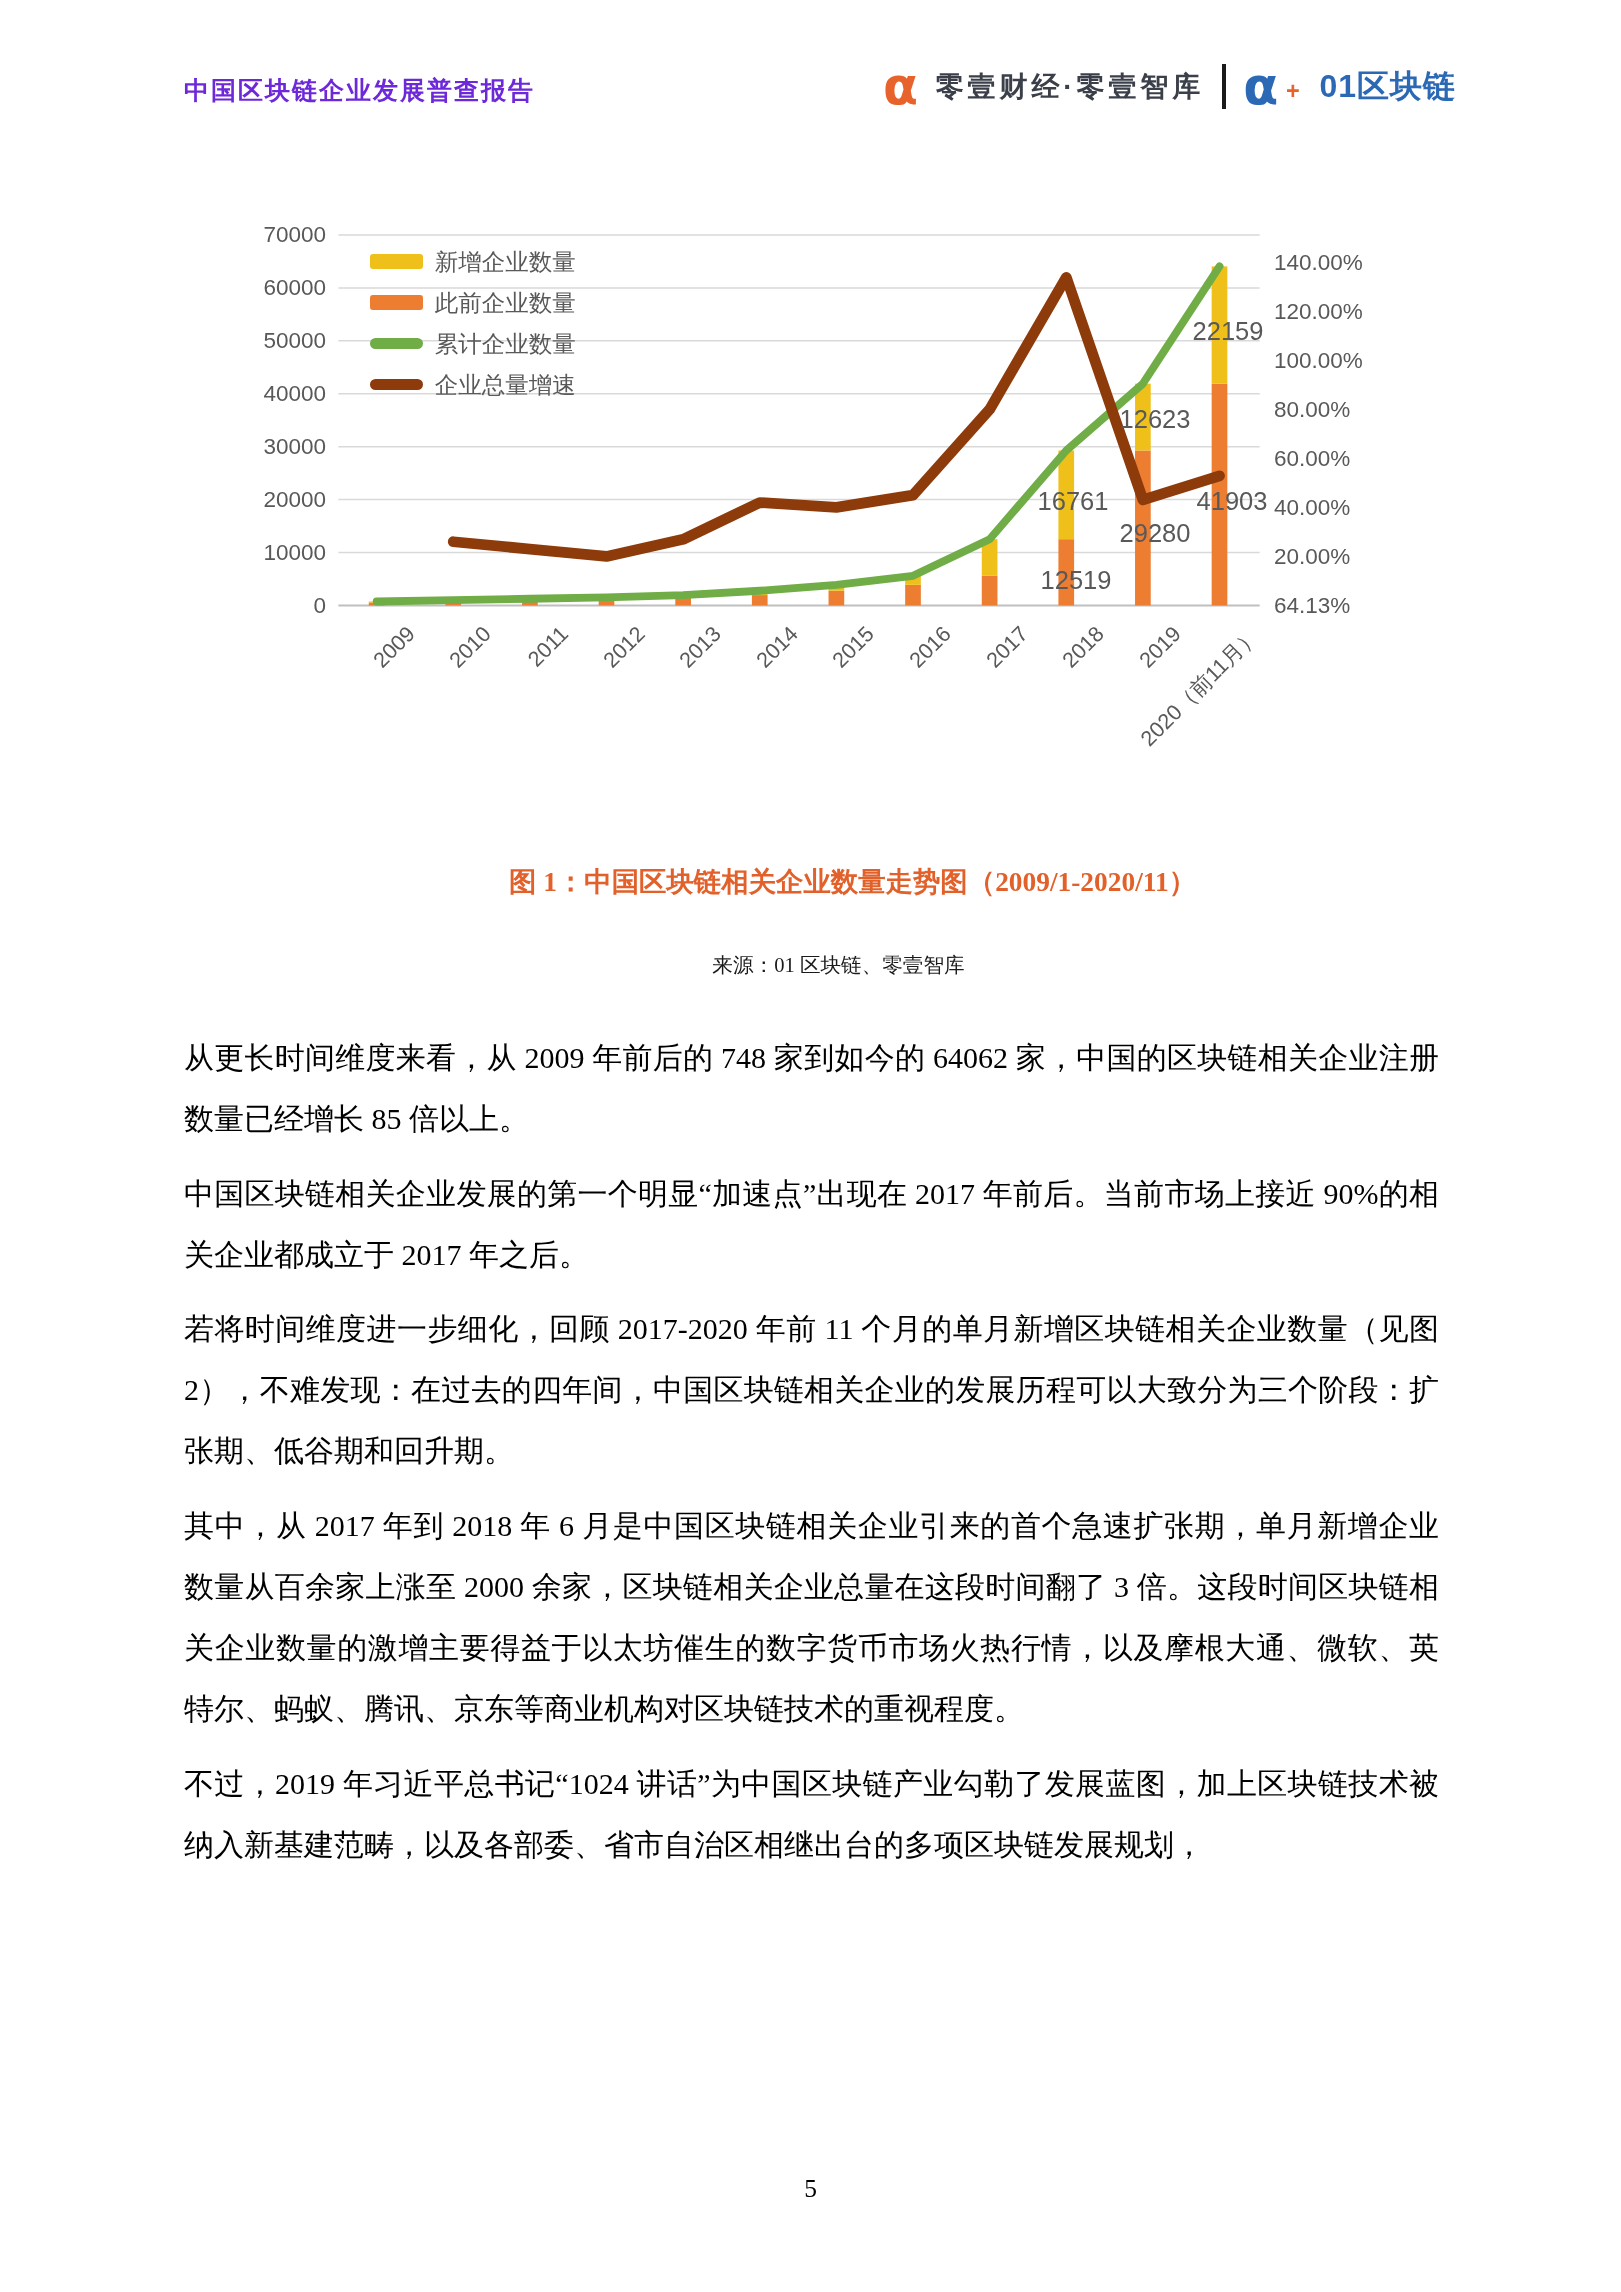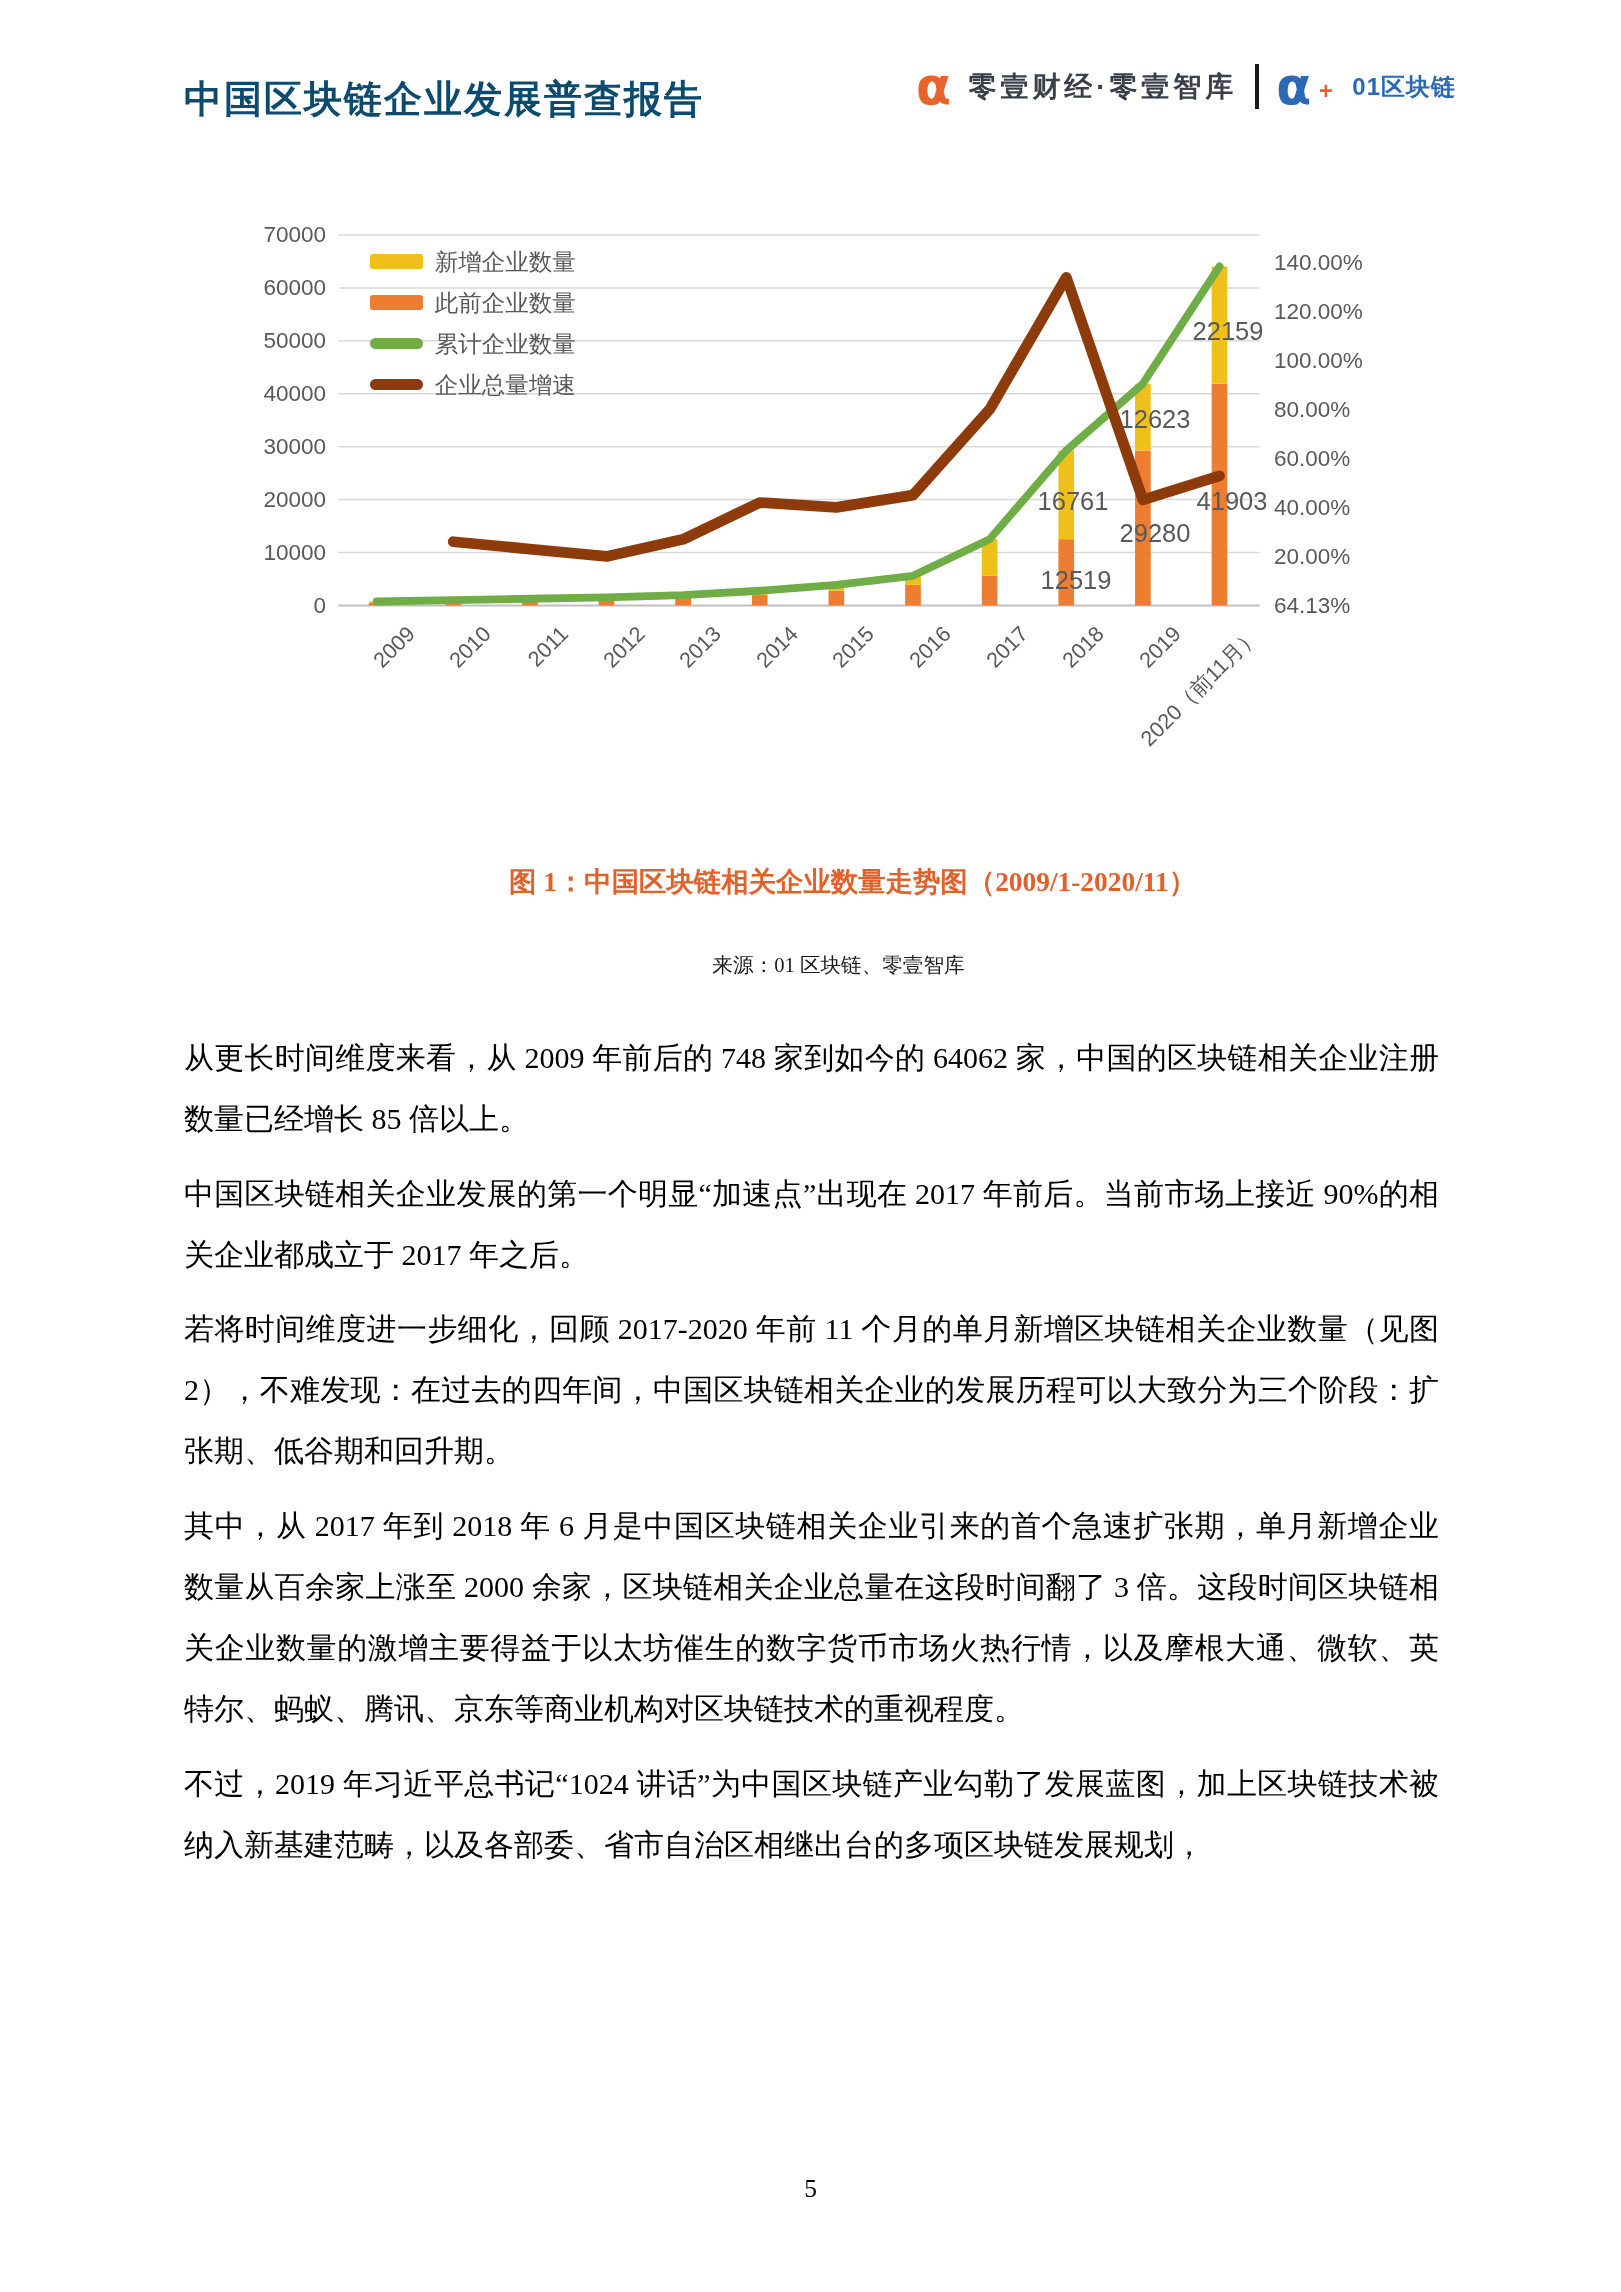--- a/index.html
+++ b/index.html
@@ -3,32 +3,32 @@
 <meta charset="utf-8">
 <style>
   html,body{margin:0;padding:0;}
   body{
     width:1621px;height:2293px;position:relative;background:#ffffff;
     font-family:"Liberation Sans",sans-serif;
   }
   
   .hdr-title{
     position:absolute;left:184px;top:74px;
-    font-size:38px;font-weight:700;letter-spacing:2px;color:#0c4a6e;
+    font-size:25px;font-weight:700;letter-spacing:2px;color:#6d28d9;
     font-family:"Liberation Sans",sans-serif;
   }
   .brandbar{
     position:absolute;top:61px;right:165px;display:flex;align-items:center;gap:17.6px;
   }
   .alpha1{font-size:51px;line-height:51px;font-weight:700;color:#E8632C;font-family:"DejaVu Sans",sans-serif;}
   .brand1-text{font-size:28px;font-weight:700;color:#3A3F49;letter-spacing:3.9px;}
   .brand-divider{width:3.9px;height:45px;background:#1a1a1a;}
   .alpha2{font-size:51px;line-height:51px;font-weight:700;color:#2B69B5;font-family:"DejaVu Sans",sans-serif;}
   .brand-plus{font-size:23.5px;font-weight:700;color:#E8632C;margin-left:-9.8px;margin-top:9.8px;}
-  .brand2-text{font-size:24px;font-weight:800;color:#2B69B5;letter-spacing:1px;margin-left:2px;}
+  .brand2-text{font-size:32px;font-weight:800;color:#2B69B5;letter-spacing:1px;margin-left:2px;}
   
   #figure1{position:absolute;left:0;top:0;width:1621px;height:2293px;pointer-events:none;}
   #figure1 svg{position:absolute;left:211px;top:225px;}
   .tickL{position:absolute;width:108px;text-align:right;font-size:22.5px;color:#595959;}
   .tickR{position:absolute;width:127px;text-align:left;font-size:22.5px;color:#595959;}
   .xlab{
     position:absolute;white-space:nowrap;font-size:21.6px;color:#595959;
     transform:rotate(-45deg);transform-origin:100% 0;
   }
   .barlab{position:absolute;width:118px;text-align:center;font-size:25.5px;color:#595959;}

